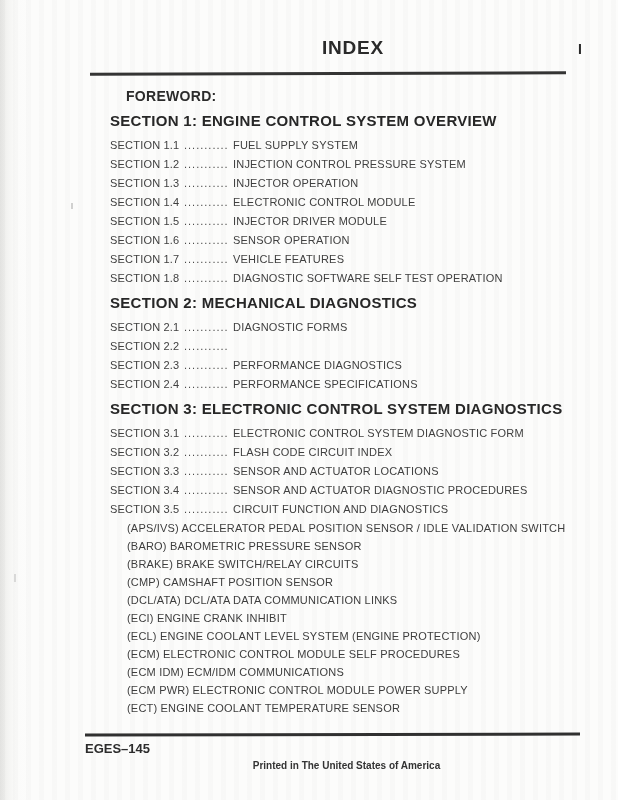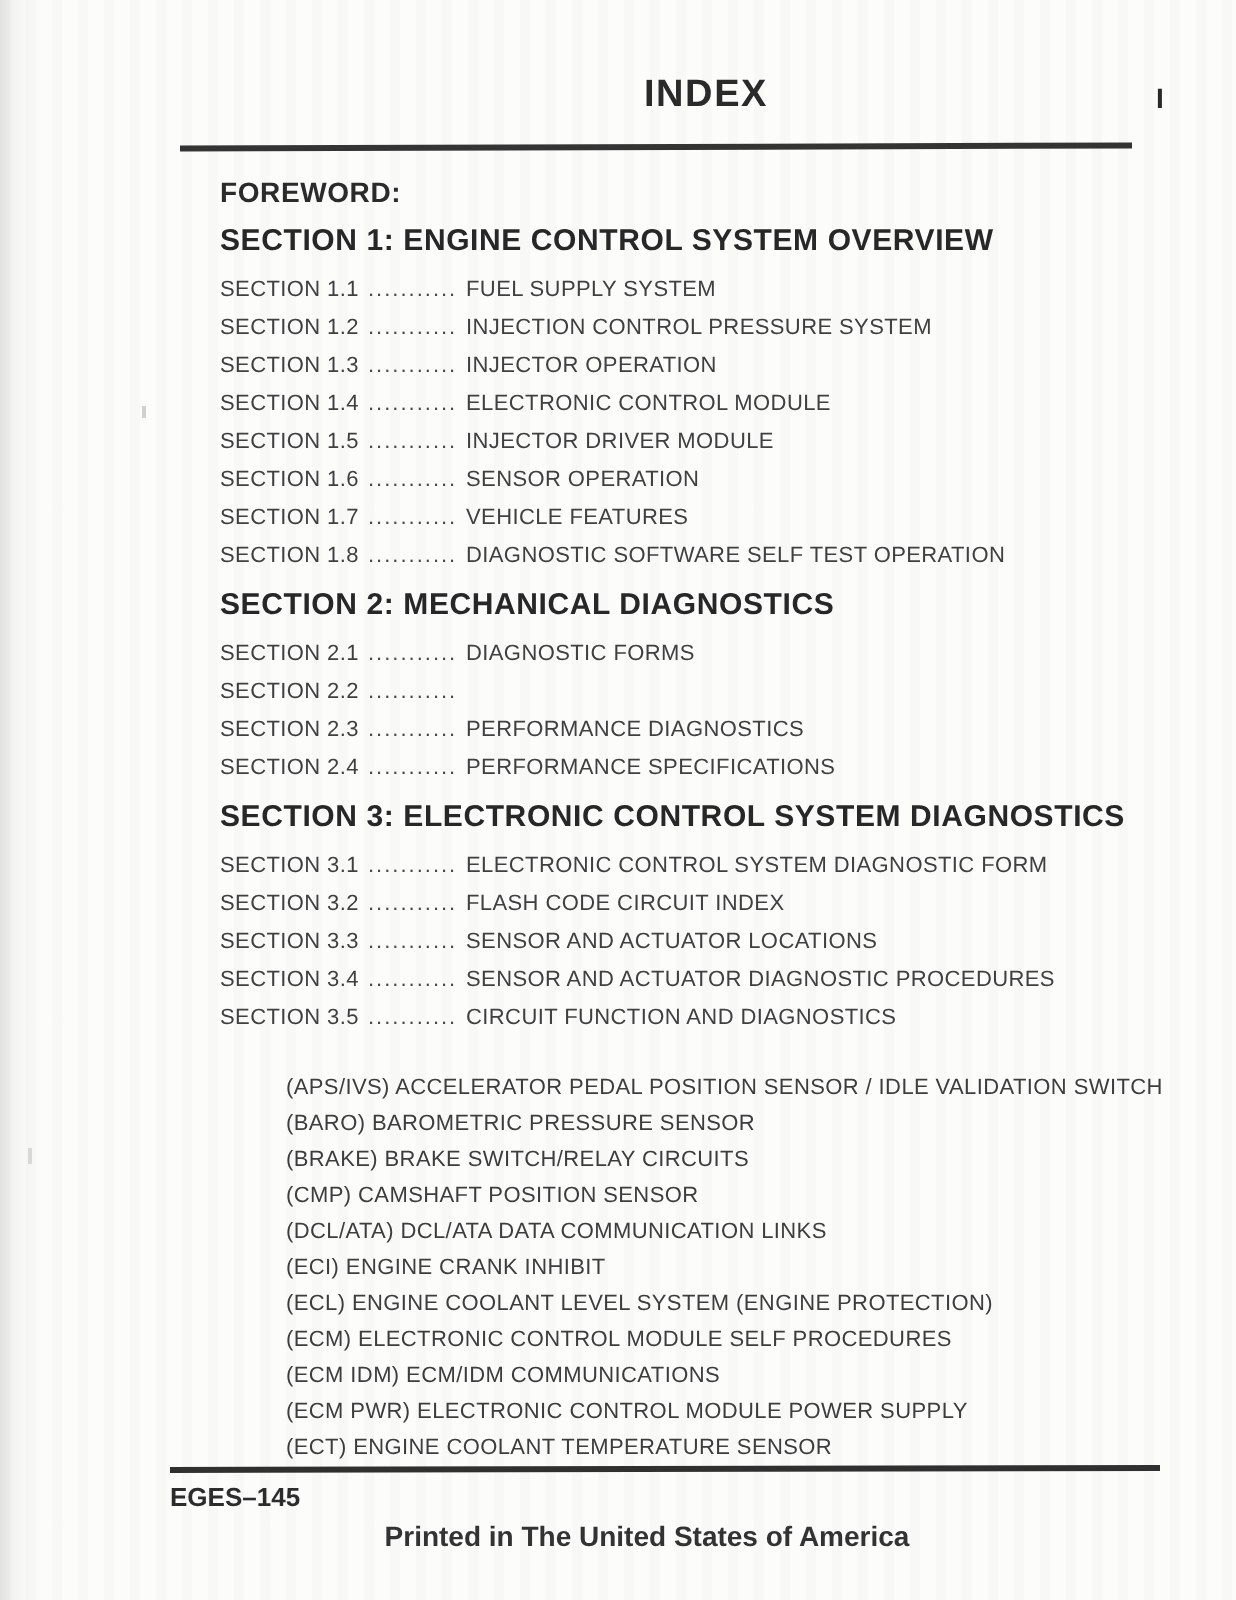--- a/index.html
+++ b/index.html
@@ -64,20 +64,21 @@
     top: 88px;
     left: 110px;
     width: 472px;
   }
   .foreword {
     font-size: 14px;
     font-weight: bold;
     letter-spacing: 0.3px;
     color: #2b2b2b;
     height: 18px;
+    margin-left: 16px;
   }
   .section-heading {
     margin-top: 6px;
     font-size: 15px;
     font-weight: bold;
     letter-spacing: 0.3px;
     color: #272727;
     height: 18px;
     white-space: nowrap;
   }
@@ -104,21 +105,21 @@
     width: 43px;
     overflow: hidden;
     letter-spacing: 1px;
     color: #4a4a4a;
   }
   .toc-title {
     padding-left: 6px;
     letter-spacing: 0.2px;
   }
   .sub-list {
-    margin: 16px;
+    margin: 0;
     padding: 0 0 0 17px;
     list-style: none;
     font-size: 11px;
     line-height: 18px;
     color: #3d3d3d;
   }
   .sub-row { white-space: nowrap; letter-spacing: 0.2px; }
 
   
   .footer-rule {
@@ -136,24 +137,24 @@
     left: 85px;
     width: 495px;
     text-align: left;
     font-size: 13px;
     font-weight: bold;
     color: #2c2c2c;
   }
   .footer-note {
     position: absolute;
     top: 760px;
-    left: 76px;
+    left: 99px;
     width: 495px;
     text-align: center;
-    font-size: 14px;
+    font-size: 10px;
     font-weight: bold;
     color: #333;
   }
 
   
   .artifact-a {
     position: absolute;
     left: 71px;
     top: 203px;
     width: 2px;

